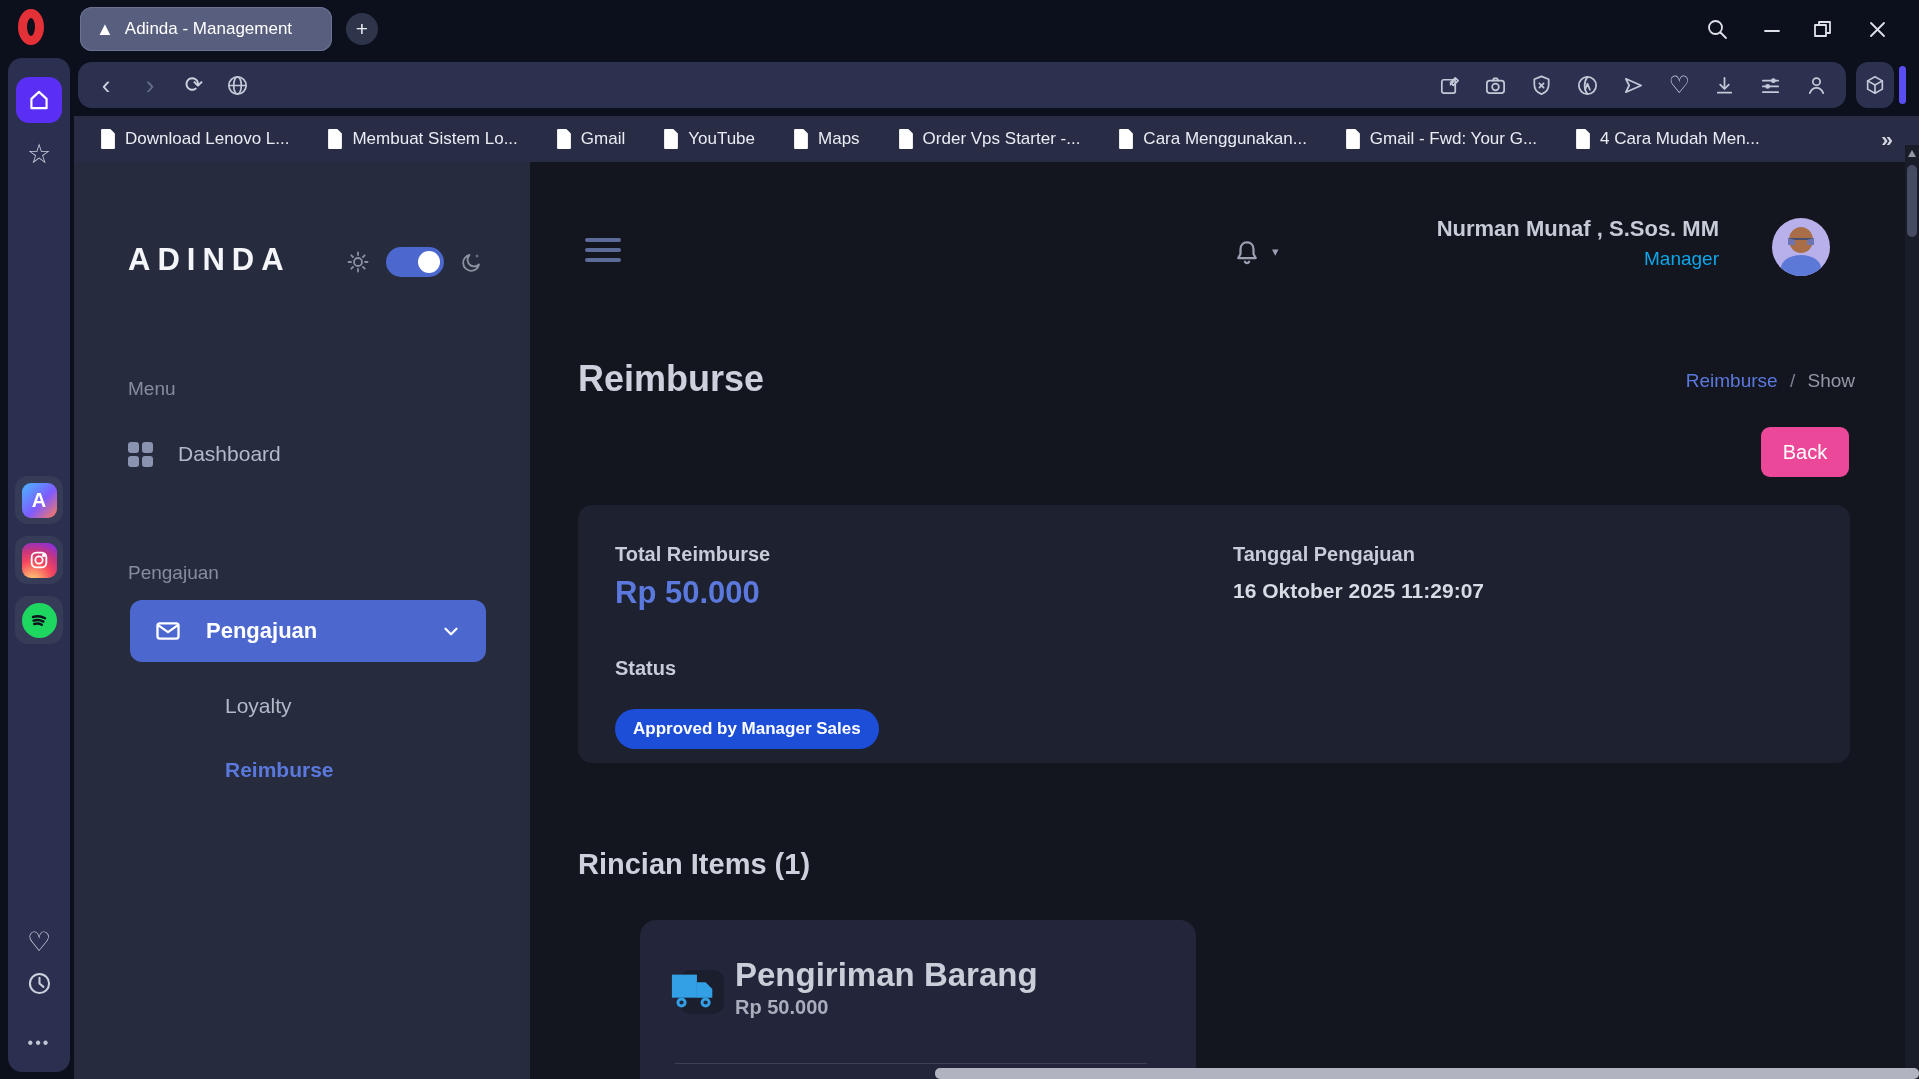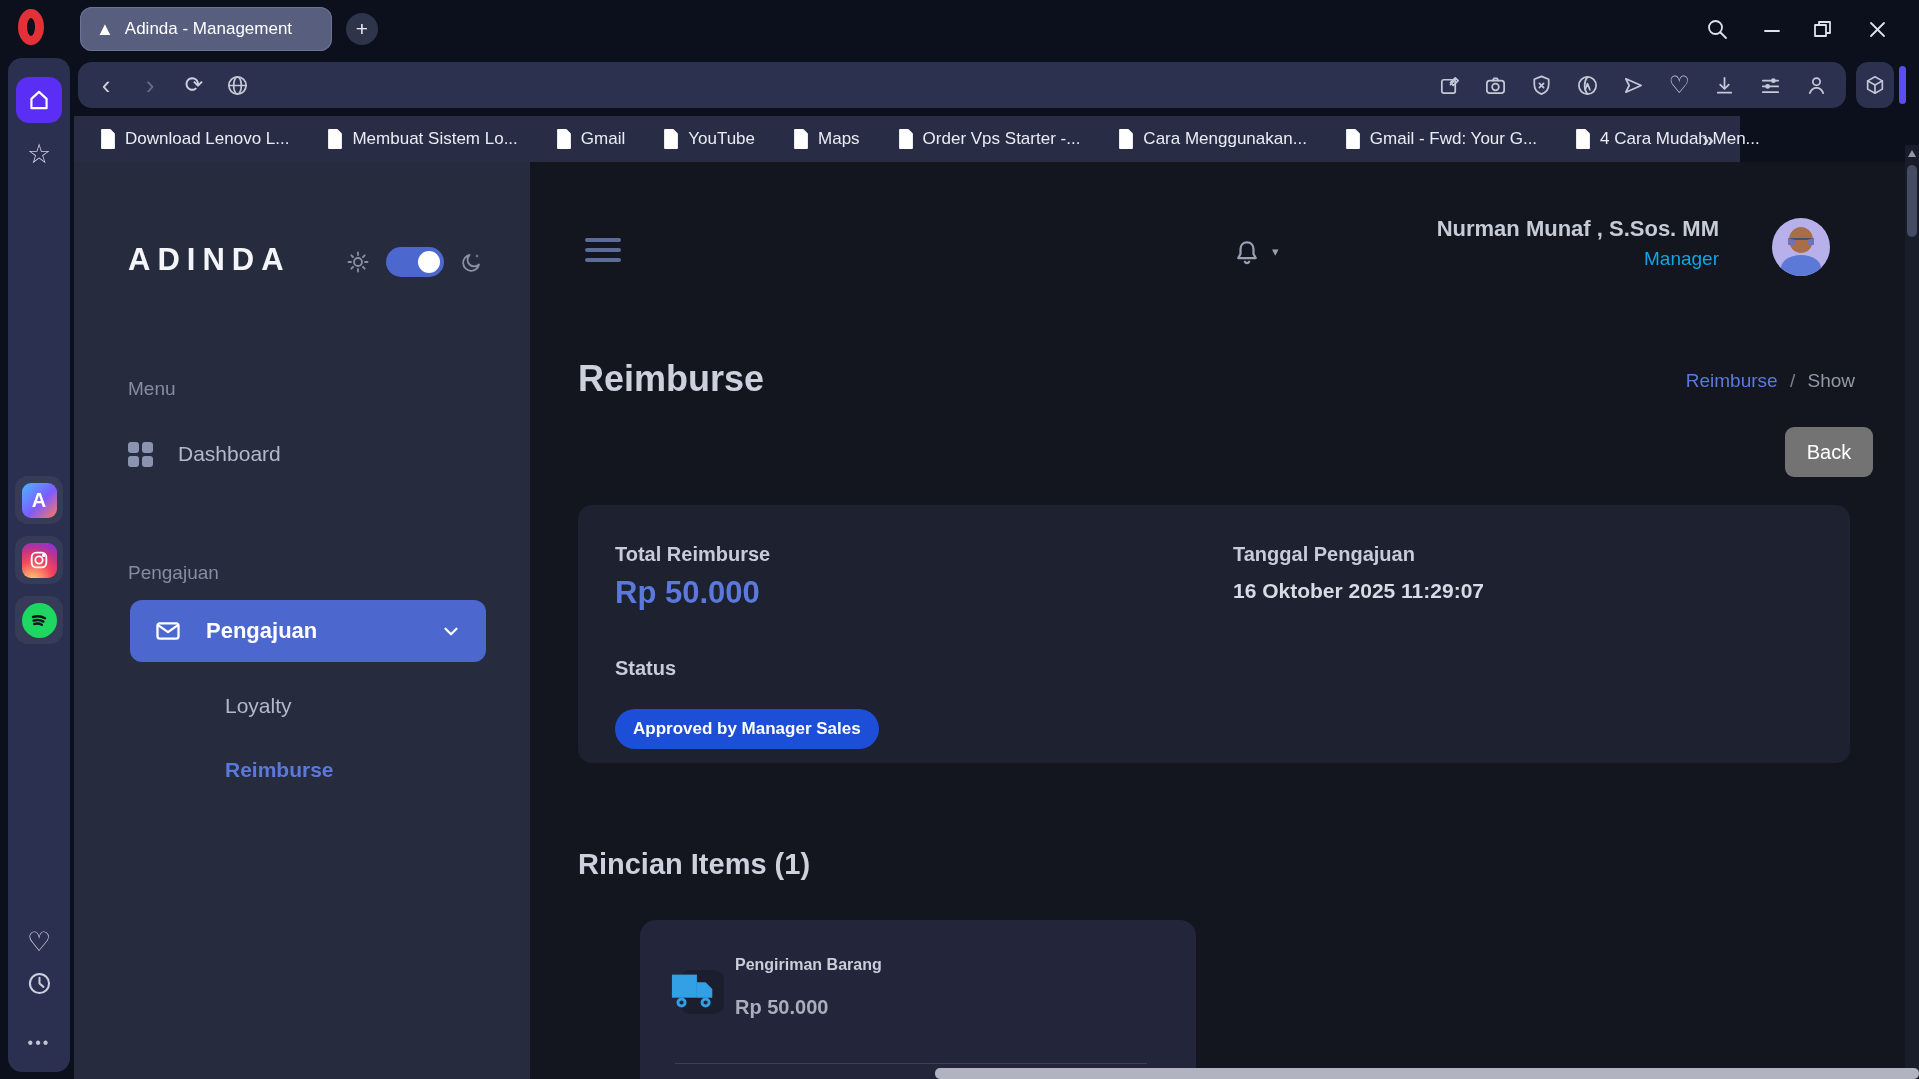--- a/index.html
+++ b/index.html
@@ -26,21 +26,21 @@
   .addr-host { color:#f2f3f8; font-weight:700; }
   .addr-rest { color:#ccd1e0; }
   .addr-icons { position:absolute; right:18px; top:0; height:46px; display:flex; align-items:center; gap:23px; }
   .a-ic { width:23px; height:23px; color:#c4c9d8; display:flex; align-items:center; justify-content:center; }
   .a-ic svg { stroke:#c4c9d8; }
   .glyph-heart { font-size:24px; line-height:1; color:#c4c9d8; }
   .cube-box { position:absolute; left:1856px; top:62px; width:38px; height:46px; background:#2c3150; border-radius:12px; display:flex; align-items:center; justify-content:center; }
   .blue-pill { position:absolute; left:1899px; top:66px; width:7px; height:38px; border-radius:4px; background:#5a4ef2; }
 
   
-  .bmbar { position:absolute; left:74px; top:116px; width:1666px; height:46px; background:#282d45; display:flex; align-items:center; gap:38px; padding-left:26px; }
+  .bmbar { position:absolute; left:74px; top:116px; width:1845px; height:46px; background:#282d45; display:flex; align-items:center; gap:38px; padding-left:26px; }
   .bm { display:flex; align-items:center; gap:9px; }
   .bm-label { color:#eaecf4; font-size:17px; white-space:nowrap; }
   .bm-over { position:absolute; right:26px; color:#d4d7e1; font-size:21px; font-weight:700; }
 
   
   .o-side { position:absolute; left:8px; top:58px; width:62px; height:1014px; background:#2b3050; border-radius:14px; }
   .o-home { position:absolute; left:8px; top:19px; width:46px; height:46px; border-radius:13px; background:#5a2ef5; display:flex; align-items:center; justify-content:center; }
   .o-glyph { position:absolute; left:0; width:62px; text-align:center; color:#ccd0dd; }
   .o-star { top:80px; font-size:27px; }
   .o-heart { top:868px; font-size:27px; }
@@ -83,33 +83,33 @@
   .user-org { color:#8b91a0; font-size:19px; margin-top:7px; }
   .avatar { position:absolute; left:1772px; top:218px; width:58px; height:58px; border-radius:50%; background:#b8b0ea; overflow:hidden; }
   .av-head { position:absolute; left:17px; top:9px; width:24px; height:26px; border-radius:50%; background:#a96e47; }
   .av-glass { position:absolute; left:16px; top:20px; width:26px; height:7px; border-top:2px solid #4a4f6e; border-left:7px solid #6d74b0; border-right:7px solid #6d74b0; }
   .av-body { position:absolute; left:9px; top:37px; width:40px; height:26px; border-radius:50% 50% 0 0; background:#5d79d8; }
 
   
   .page-title { position:absolute; left:578px; top:358px; font-size:36px; font-weight:700; color:#ccd1dd; }
   .crumbs { position:absolute; right:64px; top:370px; font-size:19px; }
   .crumb-parent { color:#5b79dd; } .crumb-sep { color:#7a8090; margin:0 7px; } .crumb-cur { color:#9298a6;text-align:center; }
-  .back-btn { position:absolute; left:1761px; top:427px; width:88px; height:50px; background:#737373; border-radius:9px; color:#fff; font-size:20px; display:flex; align-items:center; justify-content:center;margin-left:24px; }
+  .back-btn { position:absolute; left:1761px; top:427px; width:88px; height:50px; background:#ec4899; border-radius:9px; color:#fff; font-size:20px; display:flex; align-items:center; justify-content:center; }
   .sum-card { position:absolute; left:578px; top:505px; width:1272px; height:258px; background:#1d2130; border-radius:14px; }
   .lbl { position:absolute; font-size:20px; font-weight:700; color:#c7ccd8; }
   .total-lbl { left:37px; top:38px; } .date-lbl { left:655px; top:38px; } .status-lbl { left:37px; top:152px; }
   .total-val { position:absolute; left:37px; top:70px; font-size:31px; font-weight:700; color:#5b79dd; }
   .date-val { position:absolute; left:655px; top:74px; font-size:21px; font-weight:700; color:#d7dbe4; }
   .status-badge { position:absolute; left:37px; top:204px; background:#1d4ed8; color:#fff; font-size:17px; font-weight:700; padding:10px 18px; border-radius:999px; }
   .items-heading { position:absolute; left:578px; top:848px; font-size:29px; font-weight:700; color:#ccd1dd; }
   .item-card { position:absolute; left:640px; top:920px; width:556px; height:200px; background:#23263a; border-radius:16px; }
   .truck-wrap { position:absolute; left:30px; top:44px; width:52px; height:52px; }
   .truck-shadow { position:absolute; left:10px; top:6px; width:44px; height:44px; border-radius:10px; background:#1b1e2c; }
   .truck-ic { position:absolute; left:0; top:4px; }
-  .item-name { position:absolute; left:95px; top:36px; font-size:16px; font-weight:700; color:#c9ced9; }
+  .item-name { position:absolute; left:95px; top:36px; font-size:33px; font-weight:700; color:#c9ced9; }
   .item-amount { position:absolute; left:95px; top:76px; font-size:20px; font-weight:700; color:#a8aebc; }
   .item-divider { position:absolute; left:35px; top:143px; width:472px; height:1px; background:#3c4154; }
 
   
   .vscroll { position:absolute; left:1905px; top:145px; width:14px; height:934px; background:#191c29; }
   .vs-up { position:absolute; left:3px; top:5px; width:0; height:0; border-left:4px solid transparent; border-right:4px solid transparent; border-bottom:7px solid #9298a6; }
   .vs-thumb { position:absolute; left:2px; top:20px; width:10px; height:72px; border-radius:5px; background:#454b60; }
   .hscroll-thumb { position:absolute; left:935px; top:1068px; width:984px; height:11px; border-radius:5px; background:#b1b4c0; }
 
   svg.ic { fill:none; stroke-width:1.8; stroke-linecap:round; stroke-linejoin:round; }

